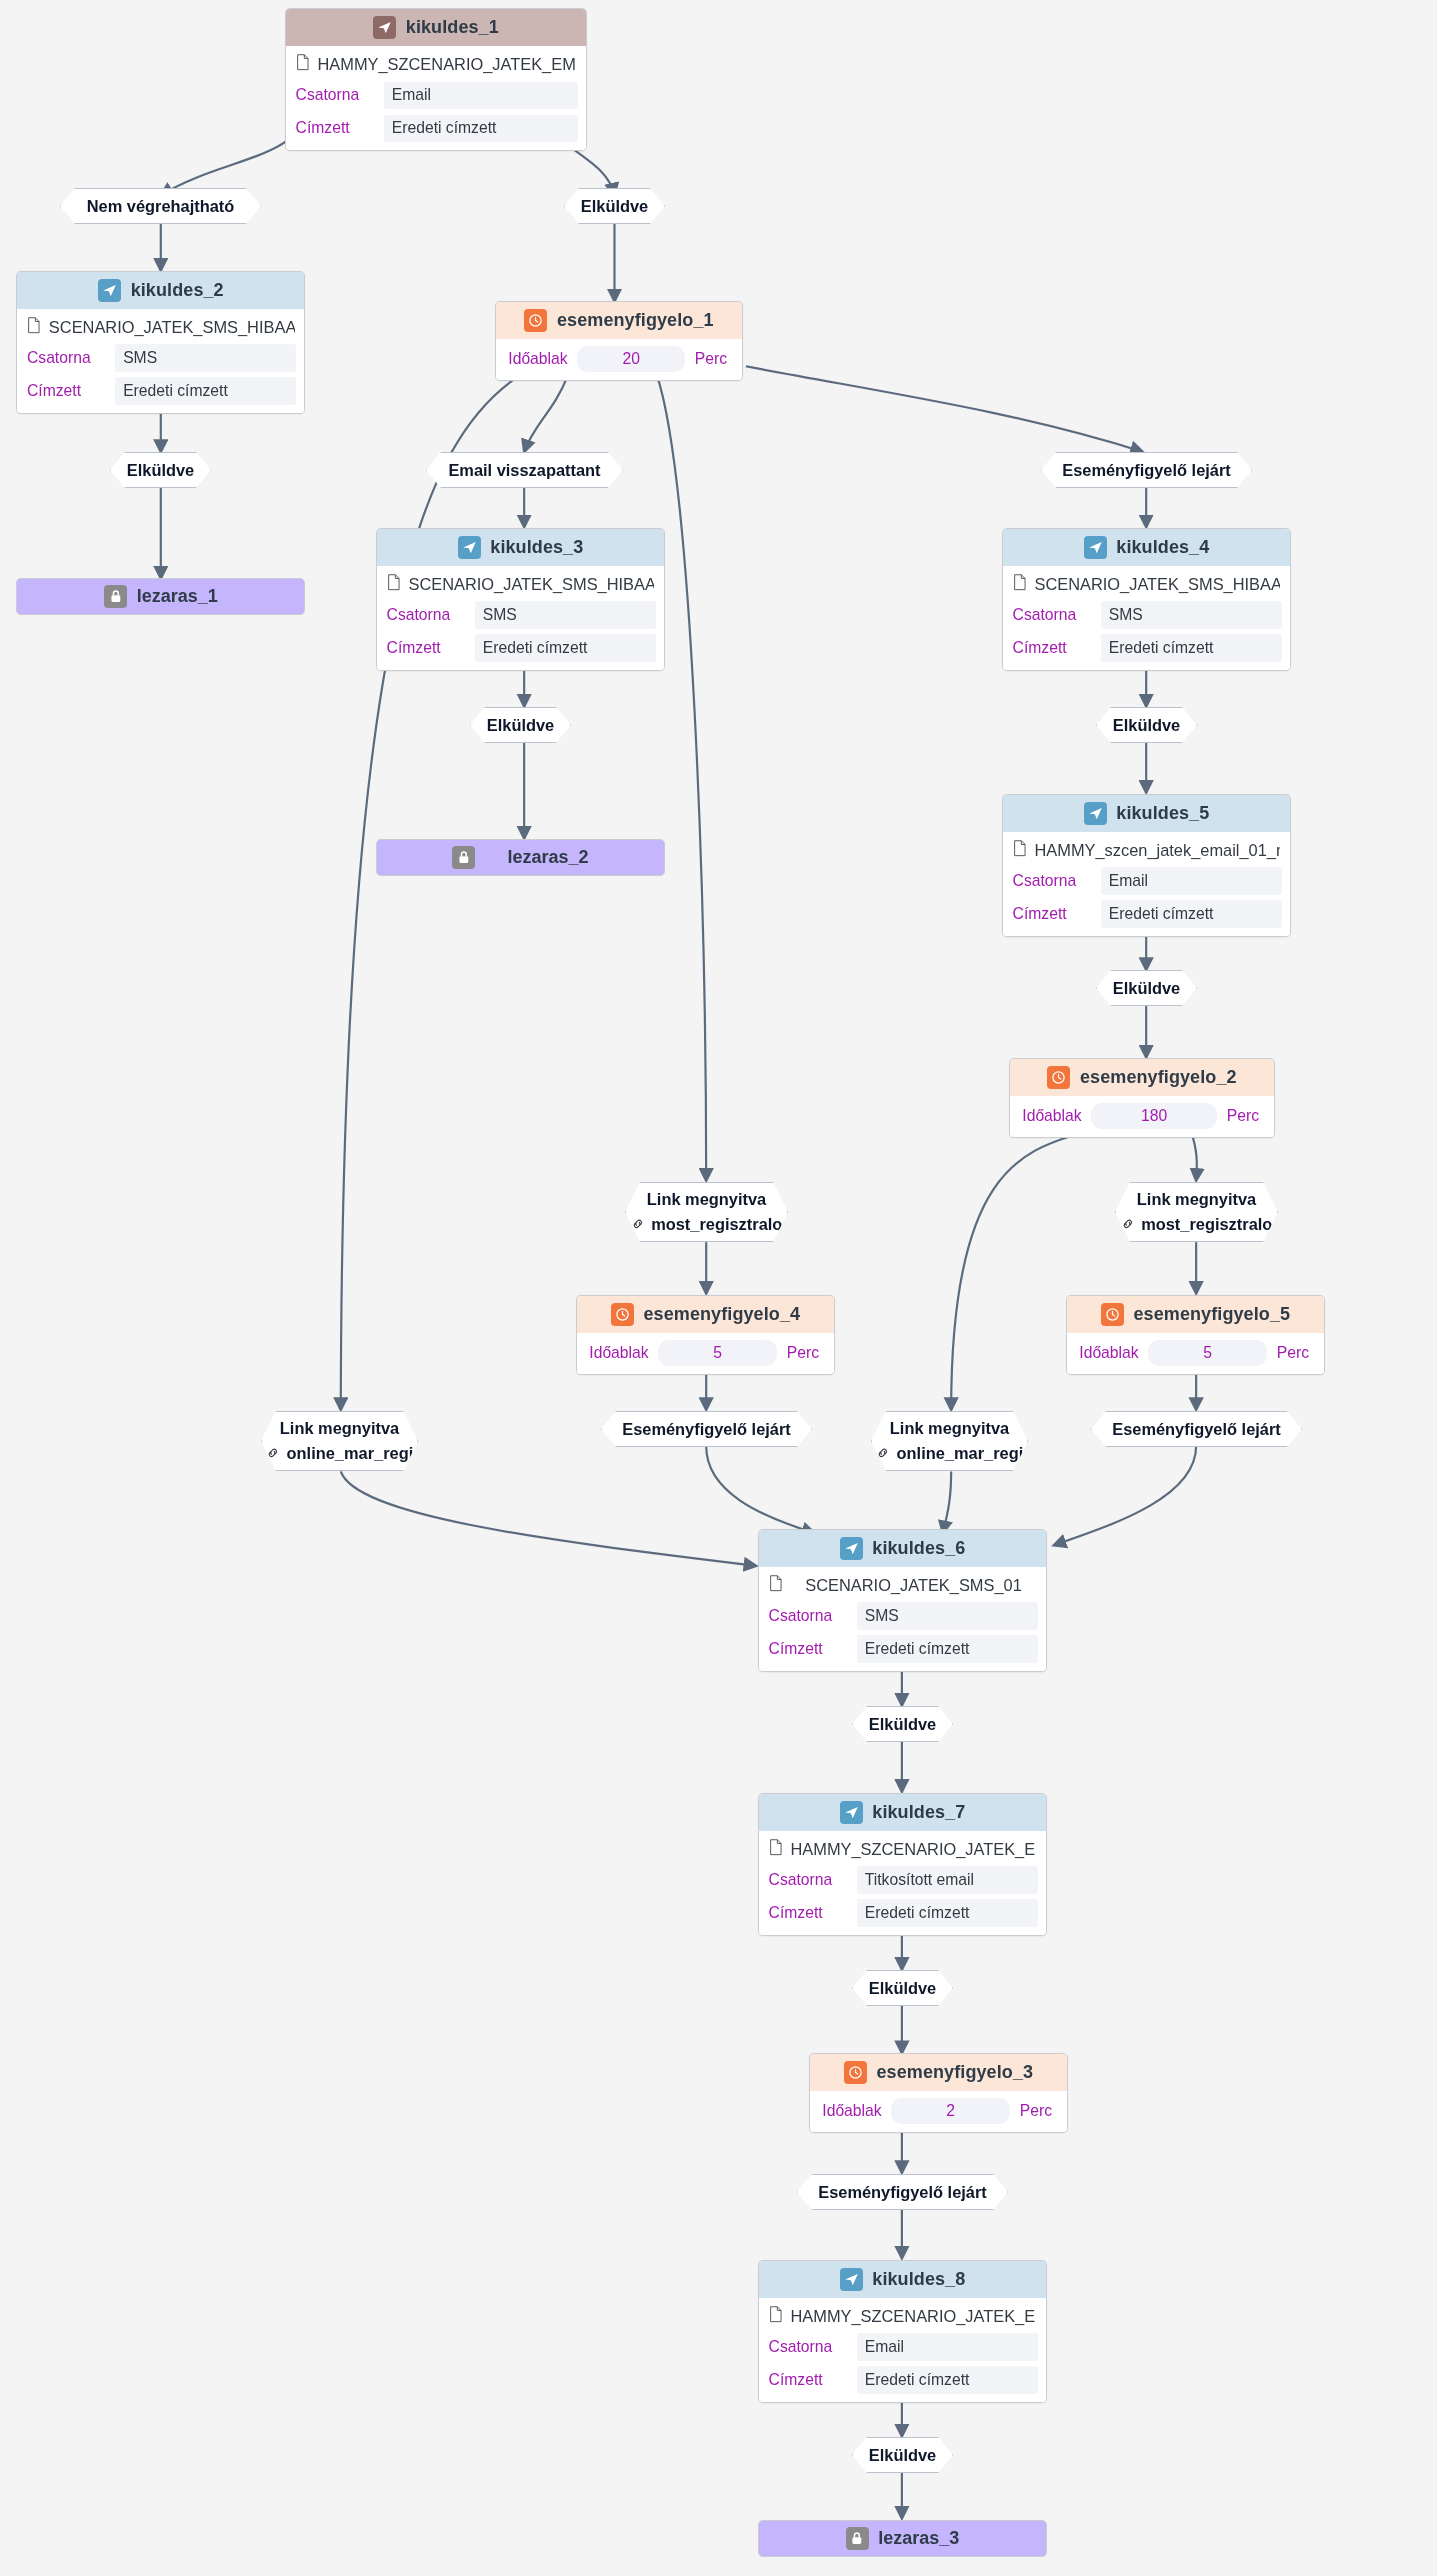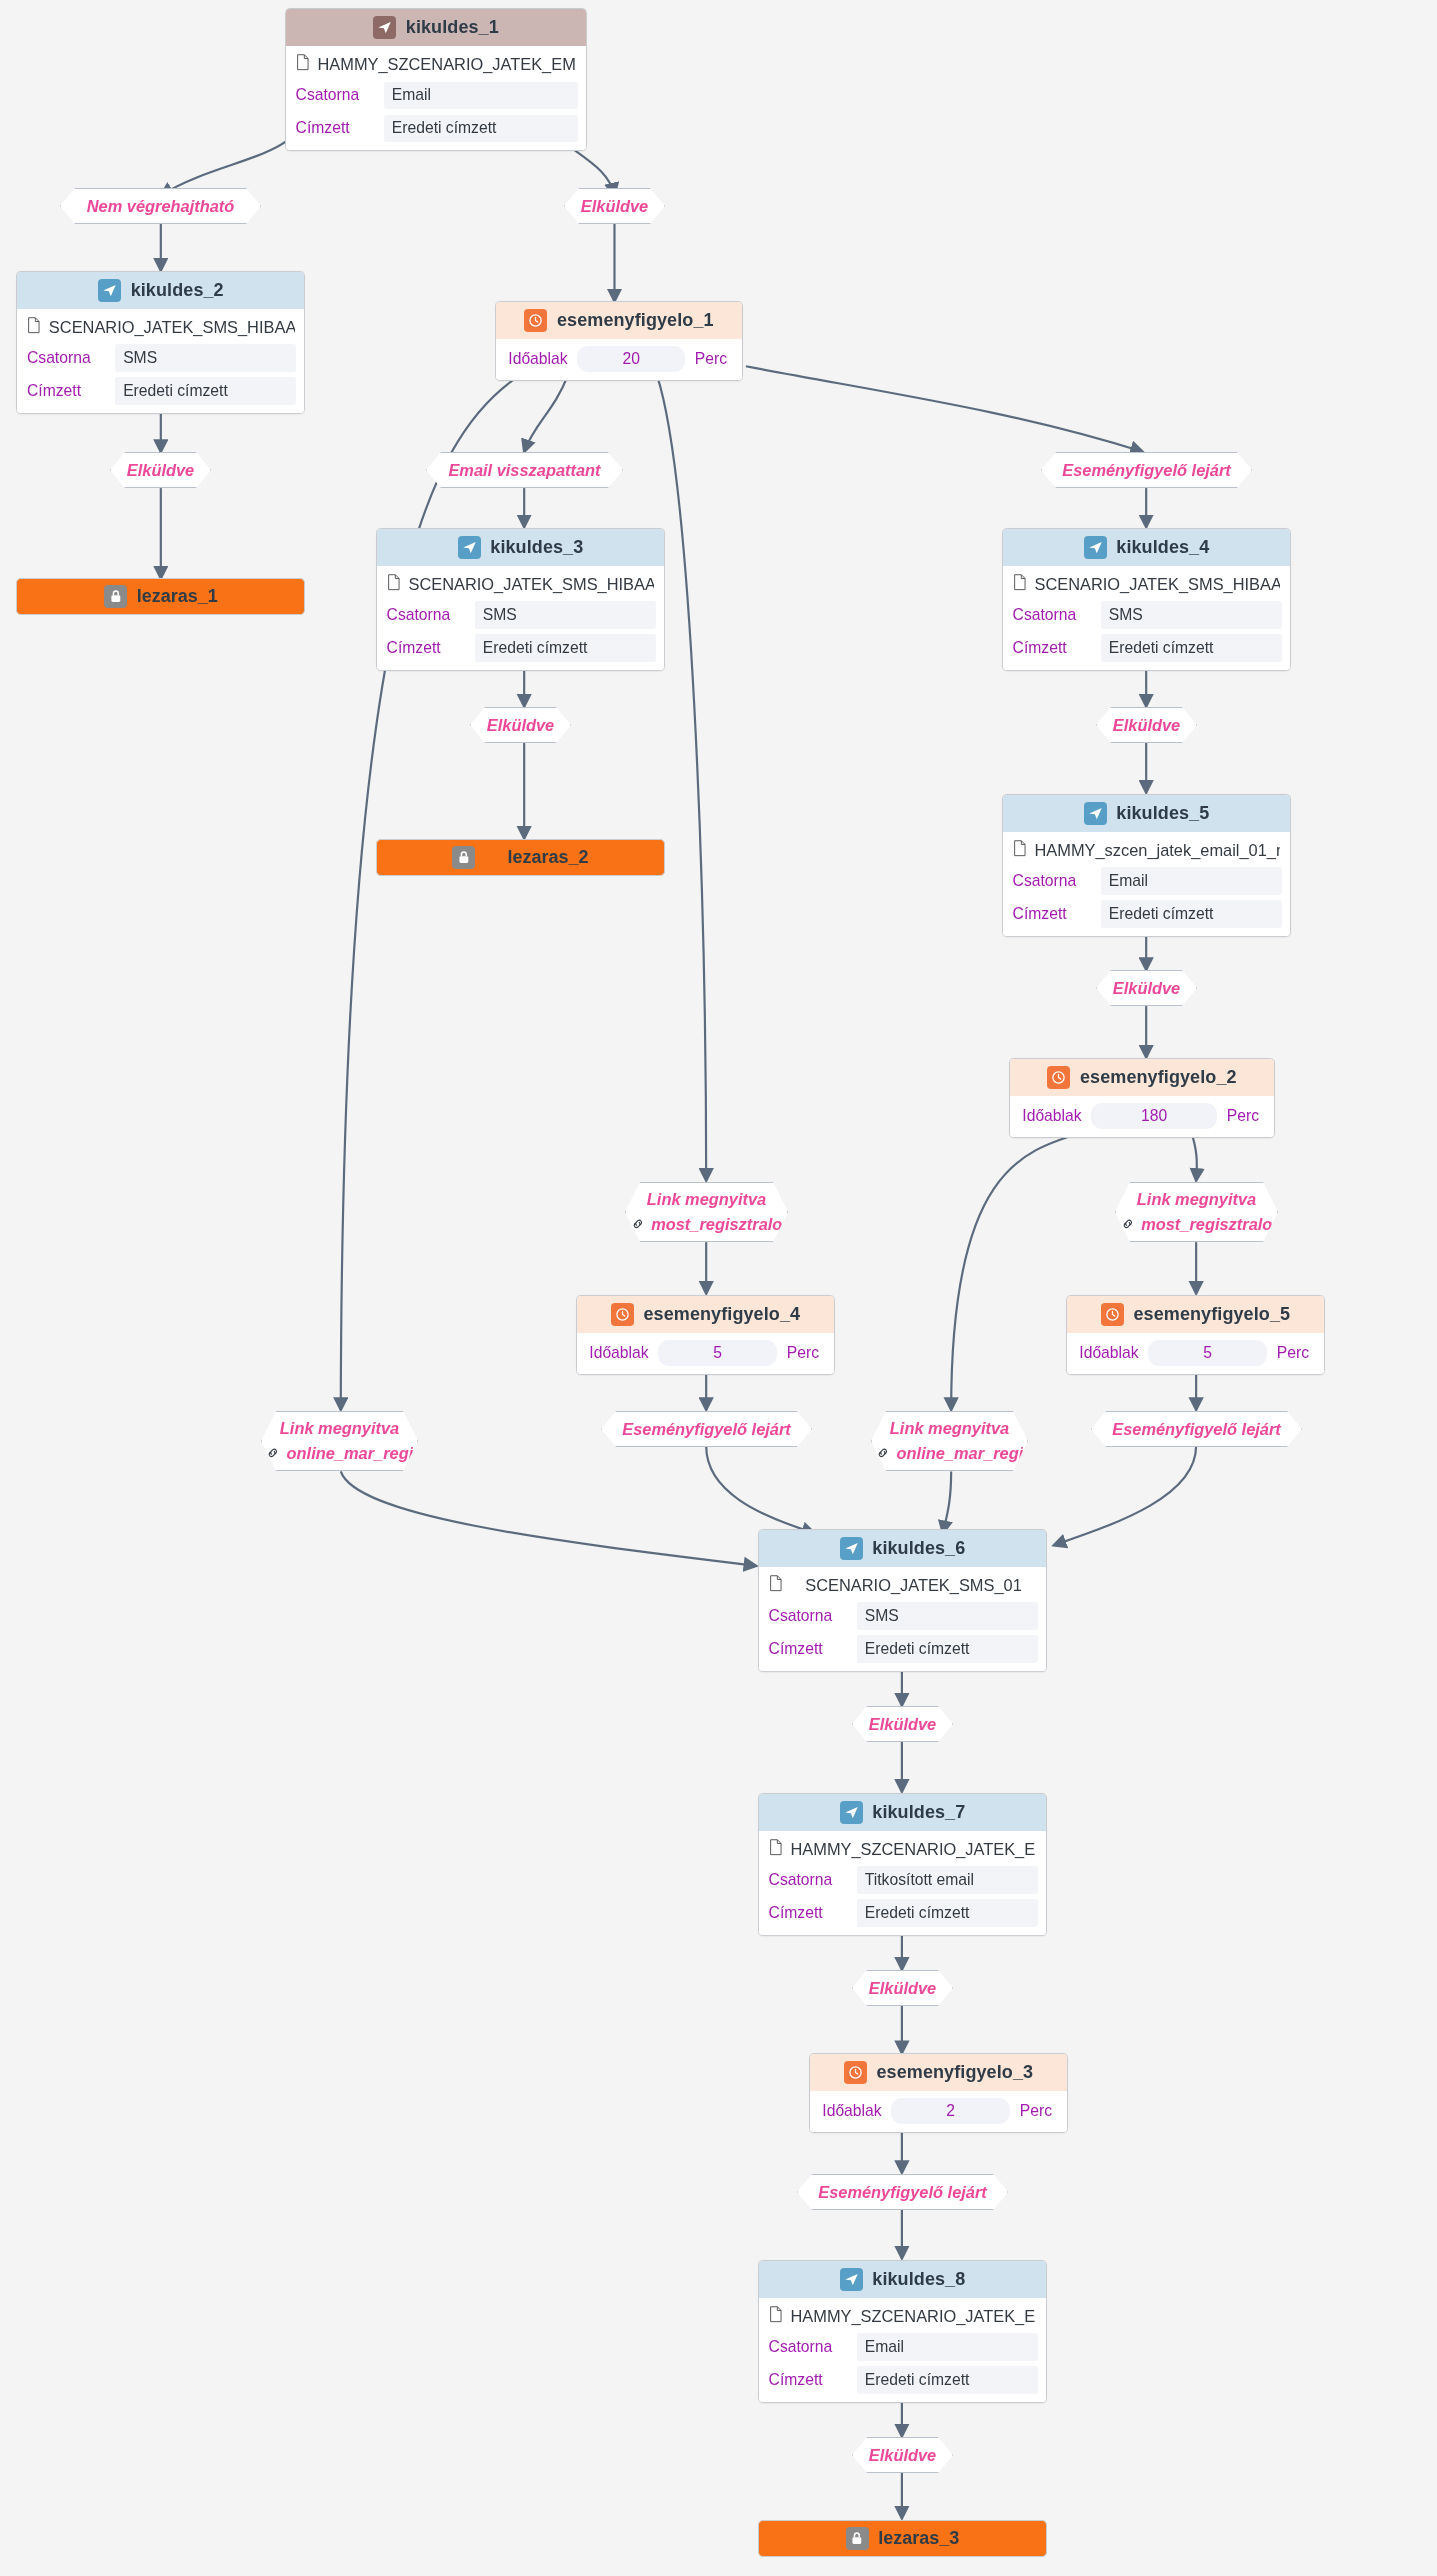--- a/index.html
+++ b/index.html
@@ -125,50 +125,49 @@
     padding: 4.1px 2.7px;
   }
   .timer-row .t-unit { padding-right: 15px; flex: none; }
 
   
   .close-node {
     position: absolute;
     box-sizing: border-box;
     border: 0.7px solid #c9ccd1;
     border-radius: 4.8px;
-    background: #f97316;
+    background: #c4b5fd;
     height: 37px;
     display: flex;
     align-items: center;
     justify-content: center;
     gap: 9.6px;
     font-size: 18px;
     font-weight: bold;
     color: #2f3c48;
   }
 
   
   .hex {
     position: absolute;
     box-sizing: border-box;
     display: flex;
     flex-direction: column;
     align-items: center;
     justify-content: center;
     background: #ffffff;
     border: 0.7px solid #b9c2cc;
-    color: #ec4899;
+    color: #0f172a;
     font-size: 16.4px;
     font-weight: bold;
     text-align: center;
     clip-path: polygon(15px 0, calc(100% - 15px) 0, 100% 50%, calc(100% - 15px) 100%, 15px 100%, 0 50%);
     overflow: hidden;
     white-space: nowrap;
     padding: 0 4.1px;
-    font-style: italic;
   }
   .hex .hex-sub {
     display: flex;
     align-items: center;
     gap: 6.8px;
     margin-top: 6.8px;
     font-size: 16.4px;
     font-weight: bold;
     max-width: 100%;
     overflow: hidden;

